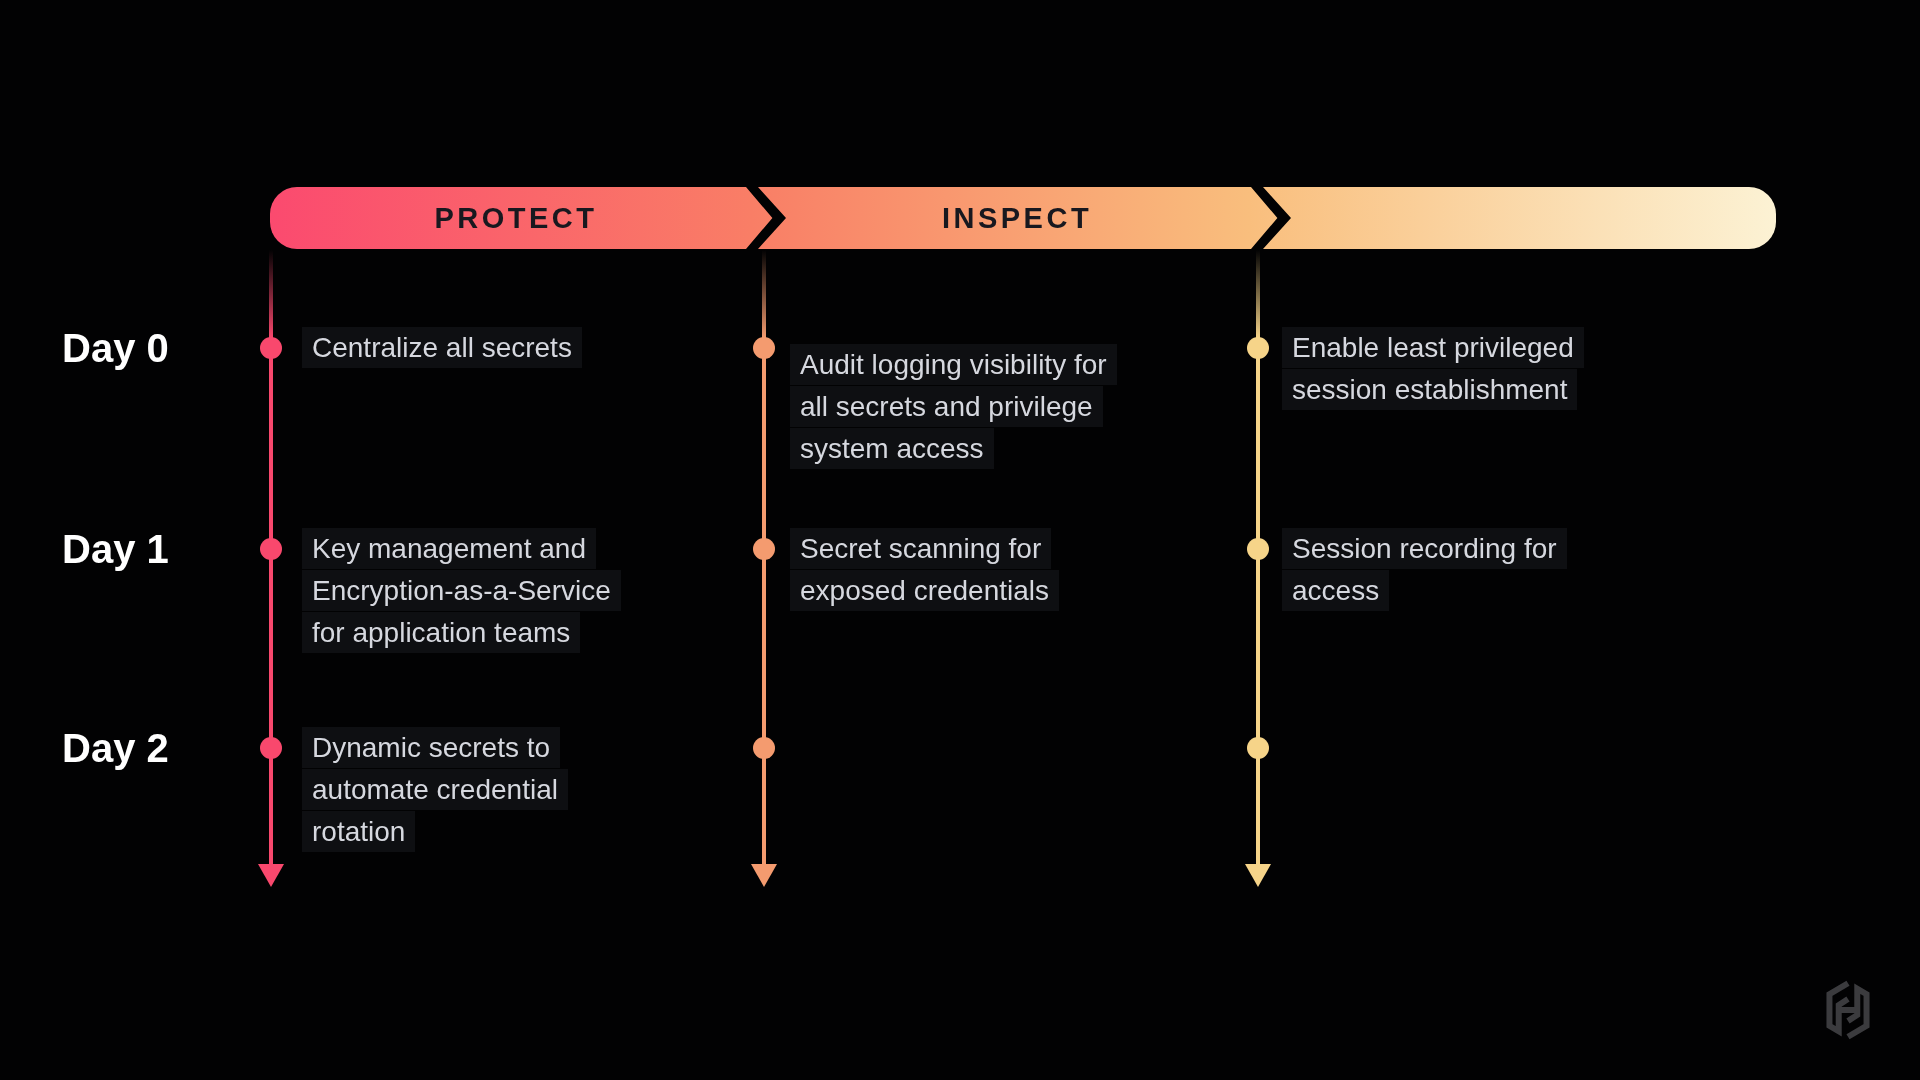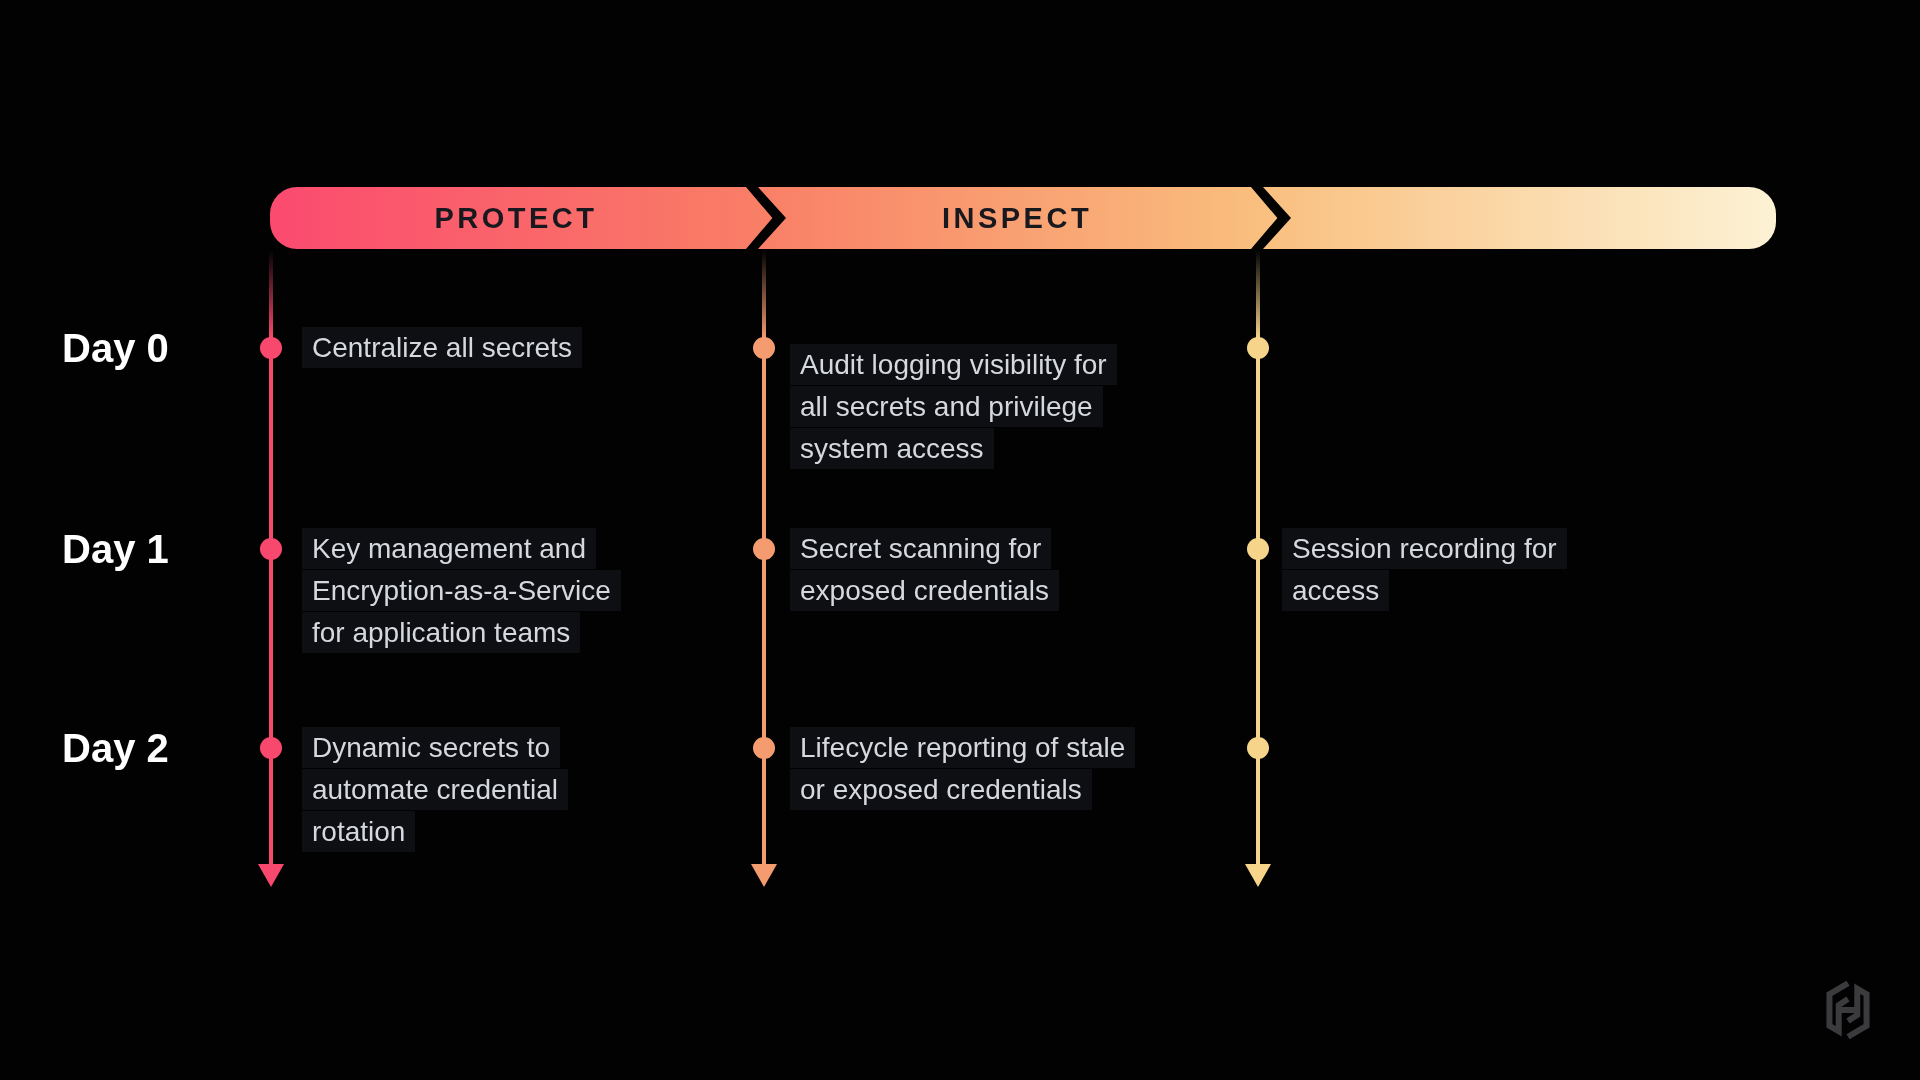--- a/index.html
+++ b/index.html
@@ -96,29 +96,29 @@
   <div class="vline-fade" style="left:762px"></div>
   <div class="arrow" style="left: 751px; border-top-color: rgb(244, 155, 111);"></div>
   <div class="dot" style="left: 753px; top: 337px; background: rgb(244, 155, 111);"></div>
   <div class="dot" style="left: 753px; top: 538px; background: rgb(244, 155, 111);"></div>
   <div class="dot" style="left: 753px; top: 737px; background: rgb(244, 155, 111);"></div>
   <div class="item" style="left:800px;top:344px"><span class="hl">Audit logging visibility for
 all secrets and privilege
 system access</span></div>
   <div class="item" style="left:800px;top:528px"><span class="hl">Secret scanning for
 exposed credentials</span></div>
-  <div class="item" style="left:800px;top:727px"><span class="hl">Lifecycle reporting of stale
-or exposed credentials</span></div>
 
   <div class="vline" style="left: 1256px; background: rgb(246, 212, 137);"></div>
   <div class="vline-fade" style="left:1256px"></div>
   <div class="arrow" style="left: 1245px; border-top-color: rgb(246, 212, 137);"></div>
   <div class="dot" style="left: 1247px; top: 337px; background: rgb(246, 212, 137);"></div>
   <div class="dot" style="left: 1247px; top: 538px; background: rgb(246, 212, 137);"></div>
   <div class="dot" style="left: 1247px; top: 737px; background: rgb(246, 212, 137);"></div>
+  <div class="item" style="left:1292px;top:327px"><span class="hl">Enable least privileged
+session establishment</span></div>
   <div class="item" style="left:1292px;top:528px"><span class="hl">Session recording for
 access</span></div>
 
   <div class="logo">
     <svg viewBox="0 0 100 110" fill="none">
       <path d="M50 6 L16 26 L16 84 L33 94 L33 46 L50 35" stroke="var(--logo)" stroke-width="11" fill="none"></path>
       <path d="M50 104 L84 84 L84 26 L67 16 L67 64 L50 75" stroke="var(--logo)" stroke-width="11" fill="none"></path>
       <path d="M33 55 L67 55" stroke="var(--logo)" stroke-width="11" fill="none"></path>
     </svg>
   </div>

